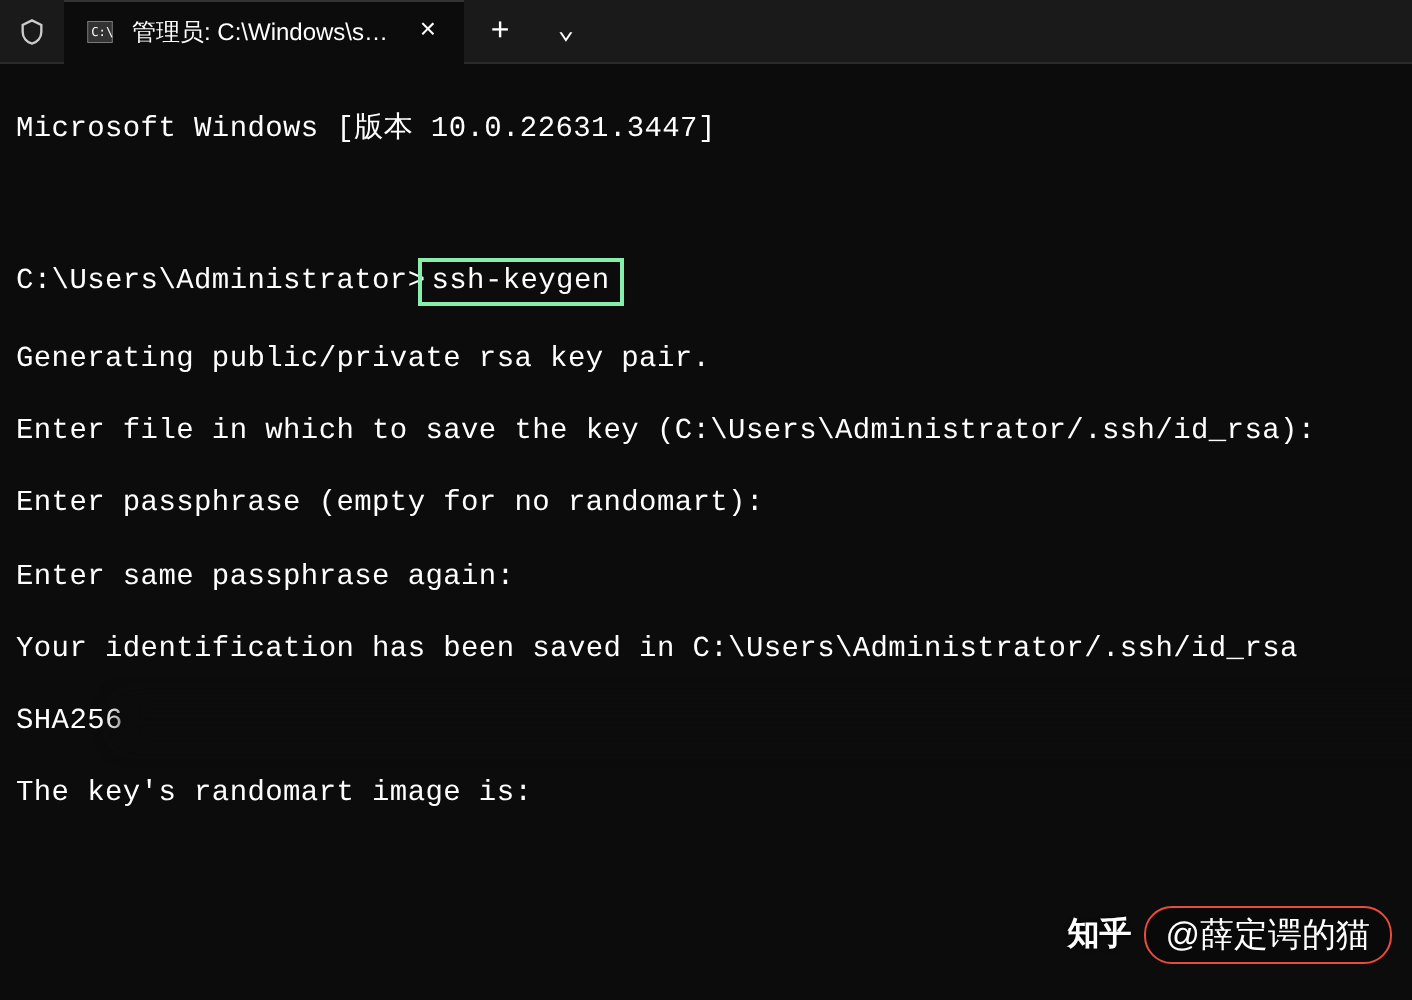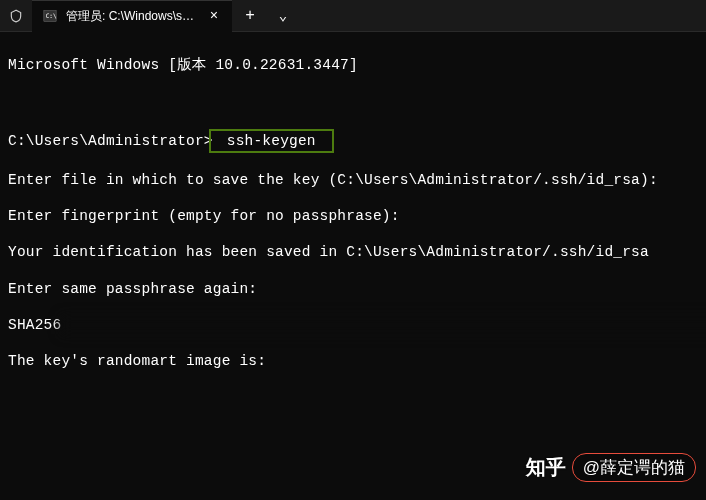--- a/index.html
+++ b/index.html
@@ -83,44 +83,44 @@
   .terminal {
     padding: 6px 8px;
     line-height: 1.25;
     white-space: pre;
     font-size: 14.5px;
     color: #ffffff;
     letter-spacing: 0.2px;
   }
   .line { min-height: 18px; }
   .highlight-box {
-    border: 2px solid #4d7c0f;
+    border: 2px solid #86efac;
     display: inline-block;
-    padding: 1px 16px;
+    padding: 1px 5px;
     margin-left: -4px;
   }
   .redact {
     display: inline-block;
     background: #0c0c0c;
     filter: blur(6px);
     color: transparent;
     user-select: none;
   }
   .watermark {
     position: absolute;
     right: 10px;
     bottom: 18px;
     display: flex;
     align-items: center;
     gap: 6px;
     font-family: 'Segoe UI', sans-serif;
   }
   .zhihu-logo {
     color: #ffffff;
-    font-size: 20px;
+    font-size: 16px;
     font-weight: bold;
     text-shadow: 0 0 2px #000;
   }
   .watermark-badge {
     border: 1.5px solid #e74c3c;
     border-radius: 14px;
     padding: 2px 10px;
     color: #ffffff;
     font-size: 17px;
     background: rgba(0,0,0,0.2);
@@ -146,24 +146,25 @@
     <span class="tab-close">×</span>
   </div>
   <div class="new-tab">+</div>
   <div class="dropdown">⌄</div>
 </div>
 
 <div class="terminal">
 <div class="line">Microsoft Windows [版本 10.0.22631.3447]</div>
 <div class="line"></div>
 <div class="line"><span>C:\Users\Administrator&gt;</span><span class="highlight-box">ssh-keygen</span></div>
+<div class="line">Generating public/private rsa key pair.</div>
 <div class="line">Enter file in which to save the key (C:\Users\Administrator/.ssh/id_rsa):</div>
-<div class="line">Enter fingerprint (empty for no passphrase):</div>
+<div class="line">Enter passphrase (empty for no randomart):</div>
+<div class="line">Enter same passphrase again:</div>
 <div class="line">Your identification has been saved in C:\Users\Administrator/.ssh/id_rsa</div>
-<div class="line">Enter same passphrase again:</div>
 <div class="line"><span>SHA256</span><span class="redact">:XXXXXXXXXXXXXXXXXXXXXXXXXXXXXXXXXXXXXXXXXXXXXXXXXXXXXXXXXXXXXXXXXXXXXXXXXXXX</span></div>
 <div class="line">The key's randomart image is:</div>
 
 
 
 
 
 
 
 

